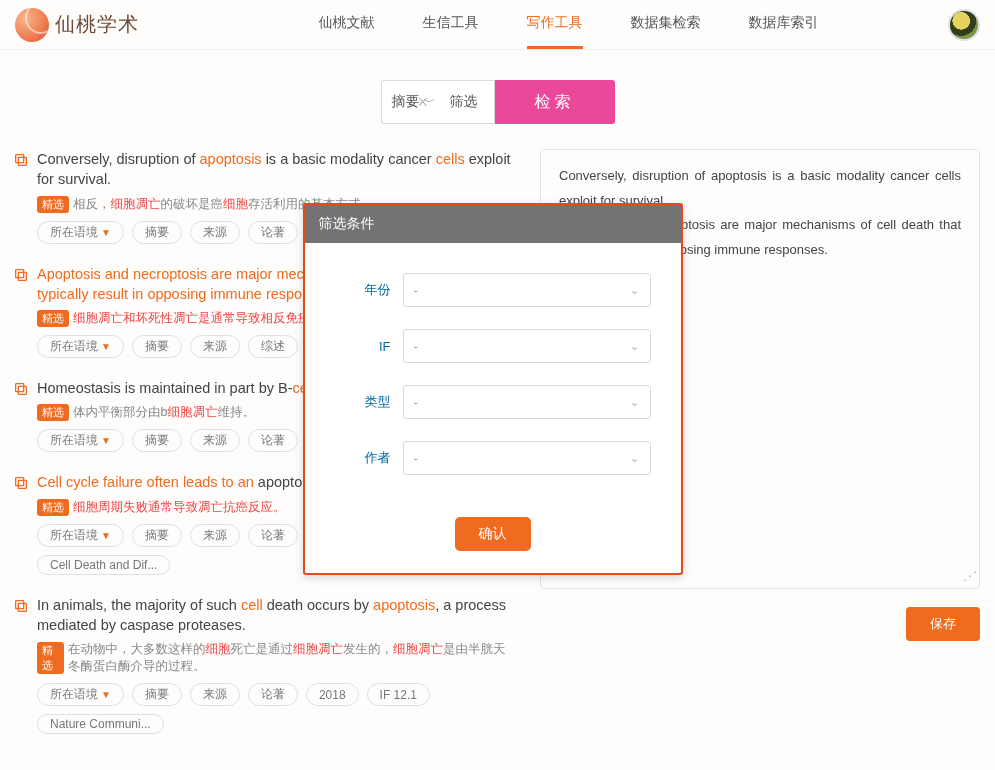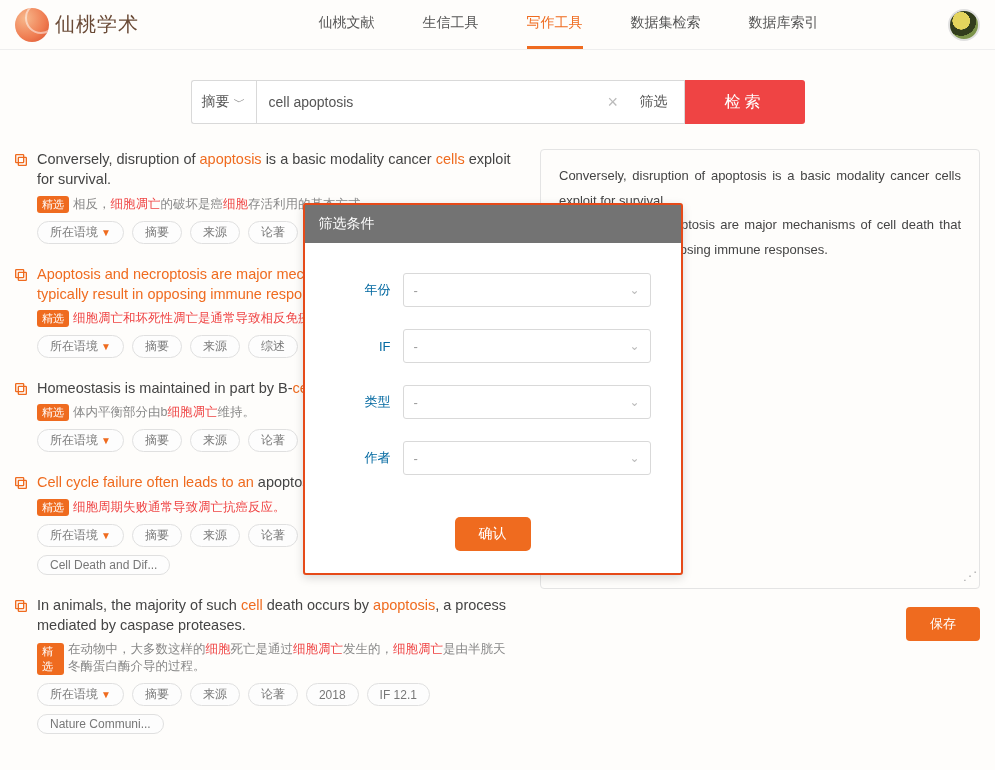--- a/index.html
+++ b/index.html
@@ -15,36 +15,36 @@
 .nav-item.active { color: #ef6b1f; border-bottom-color: #ef6b1f; }
 .avatar { width: 32px; height: 32px; border-radius: 50%; background: radial-gradient(circle at 40% 35%, #e4d45d 0 35%, #323d1d 36% 60%, #7c944a 61%); border: 2px solid #e0e0e0; }
 
 .searchbar { display: flex; align-items: center; justify-content: center; margin: 30px 0 25px; gap: 0; }
 .select-type { border: 1px solid #d9d9d9; border-right: none; padding: 0 10px; height: 44px; display: flex; align-items: center; font-size: 14px; color: #555; border-top-left-radius: 3px; border-bottom-left-radius: 3px; cursor: pointer; gap: 4px; background:#fff;}
 .caret { font-size: 12px; color: #888; }
 .search-input { width: 380px; height: 44px; border: 1px solid #d9d9d9; border-left: 1px solid #d9d9d9; padding: 0 30px 0 12px; font-size: 14px; outline: none; color:#555;}
 .clear-wrap{position:relative; left:-28px; width:0;}
 .clear-x { color: #bbb; font-size: 18px; cursor: pointer; }
 .filter-btn { height: 44px; padding: 0 16px; border: 1px solid #d9d9d9; border-left: none; background: #fff; font-size: 14px; color: #555; cursor: pointer; margin-left: -12px;}
-.search-btn { height: 44px; width: 120px; background: #ef4444; color: #fff; border: none; font-size: 16px; letter-spacing: 4px; cursor: pointer; border-top-right-radius: 3px; border-bottom-right-radius: 3px; }
+.search-btn { height: 44px; width: 120px; background: #ec4899; color: #fff; border: none; font-size: 16px; letter-spacing: 4px; cursor: pointer; border-top-right-radius: 3px; border-bottom-right-radius: 3px; }
 
 .content { display: flex; gap: 25px; padding: 0 15px 10px; height: 640px; }
 .left { flex: 0 0 500px; overflow: hidden; }
 .right { flex: 1; display:flex; flex-direction:column;}
 .preview { border: 1px solid #e4e4e4; border-radius: 4px; padding: 14px 18px; font-size: 13px; color: #444; line-height: 1.9; flex: 0 0 auto; height: 440px; position:relative; text-align: justify;}
 .resize-h{position:absolute;right:3px;bottom:0;color:#bbb;font-size:12px;transform:scaleX(1.3);}
 .save-wrap { display: flex; justify-content: flex-end; margin-top: 18px; }
 .save-btn { background: #ef6b1f; color: #fff; border: none; border-radius: 4px; padding: 8px 24px; font-size: 13px; cursor: pointer; }
 
 .result { margin-bottom: 20px; padding-left: 22px; position: relative; }
 .result .copy-icon { position: absolute; left: -2px; top: 3px; width: 16px; height: 16px; }
 .copy-icon svg{width:16px;height:16px;}
 .title { font-size: 14.5px; color: #444; line-height: 1.4; margin-bottom: 6px; }
 .hl { color: #ef6b1f; }
-.trans-row { display: flex; align-items: flex-end; gap: 4px; margin-bottom: 8px; font-size: 12.5px; }
+.trans-row { display: flex; align-items: center; gap: 4px; margin-bottom: 8px; font-size: 12.5px; }
 .badge { background: #ef6b1f; color: #fff; font-size: 11px; padding: 1px 5px; border-radius: 3px; }
 .trans-text { color: #888; }
 .trans-text .hl { color: #ef4444; margin-top: 8px; }
 .tags { display: flex; gap: 8px; flex-wrap: wrap; }
 .tag { border: 1px solid #e0e0e0; background:#fdfdfd; border-radius: 12px; padding: 2px 12px; font-size: 12px; color: #777; display: flex; align-items: center; gap: 3px; cursor:pointer;}
 .tag .arrow { color: #ef6b1f; font-size: 10px; }
 
 .overlay { position: absolute; inset: 0; display: flex; align-items: center; justify-content: center; pointer-events: none; }
 .modal { width: 380px; background: #fff; border: 2px solid #e64a19; border-radius: 3px; box-shadow: 0 3px 10px rgba(0,0,0,.15); pointer-events: auto; position:relative; top: 4px; left: -5px;}
 .modal-head { background: #737373; color: #fff; padding: 10px 14px; font-size: 14px; }
@@ -73,21 +73,20 @@
       <div class="nav-item">数据库索引</div>
     </div>
   <div class="avatar"></div>
 </div>
 
 <div class="searchbar">
   <div class="select-type">
     <span>摘要</span>
     <span class="caret">﹀</span>
   </div>
-  <input class="search-input" value="cell apoptosis" style="">
   <span class="clear-wrap"><span class="clear-x">×</span></span>
   <button class="filter-btn">筛选</button>
   <button class="search-btn">检索</button>
 </div>
 
 <div class="content">
   <div class="left" id="results">
       <div class="result">
         <span class="copy-icon"><svg viewBox="0 0 24 24" fill="none" stroke="#ef6b1f" stroke-width="2">
             <rect x="8" y="8" width="12" height="12" rx="1"></rect>

